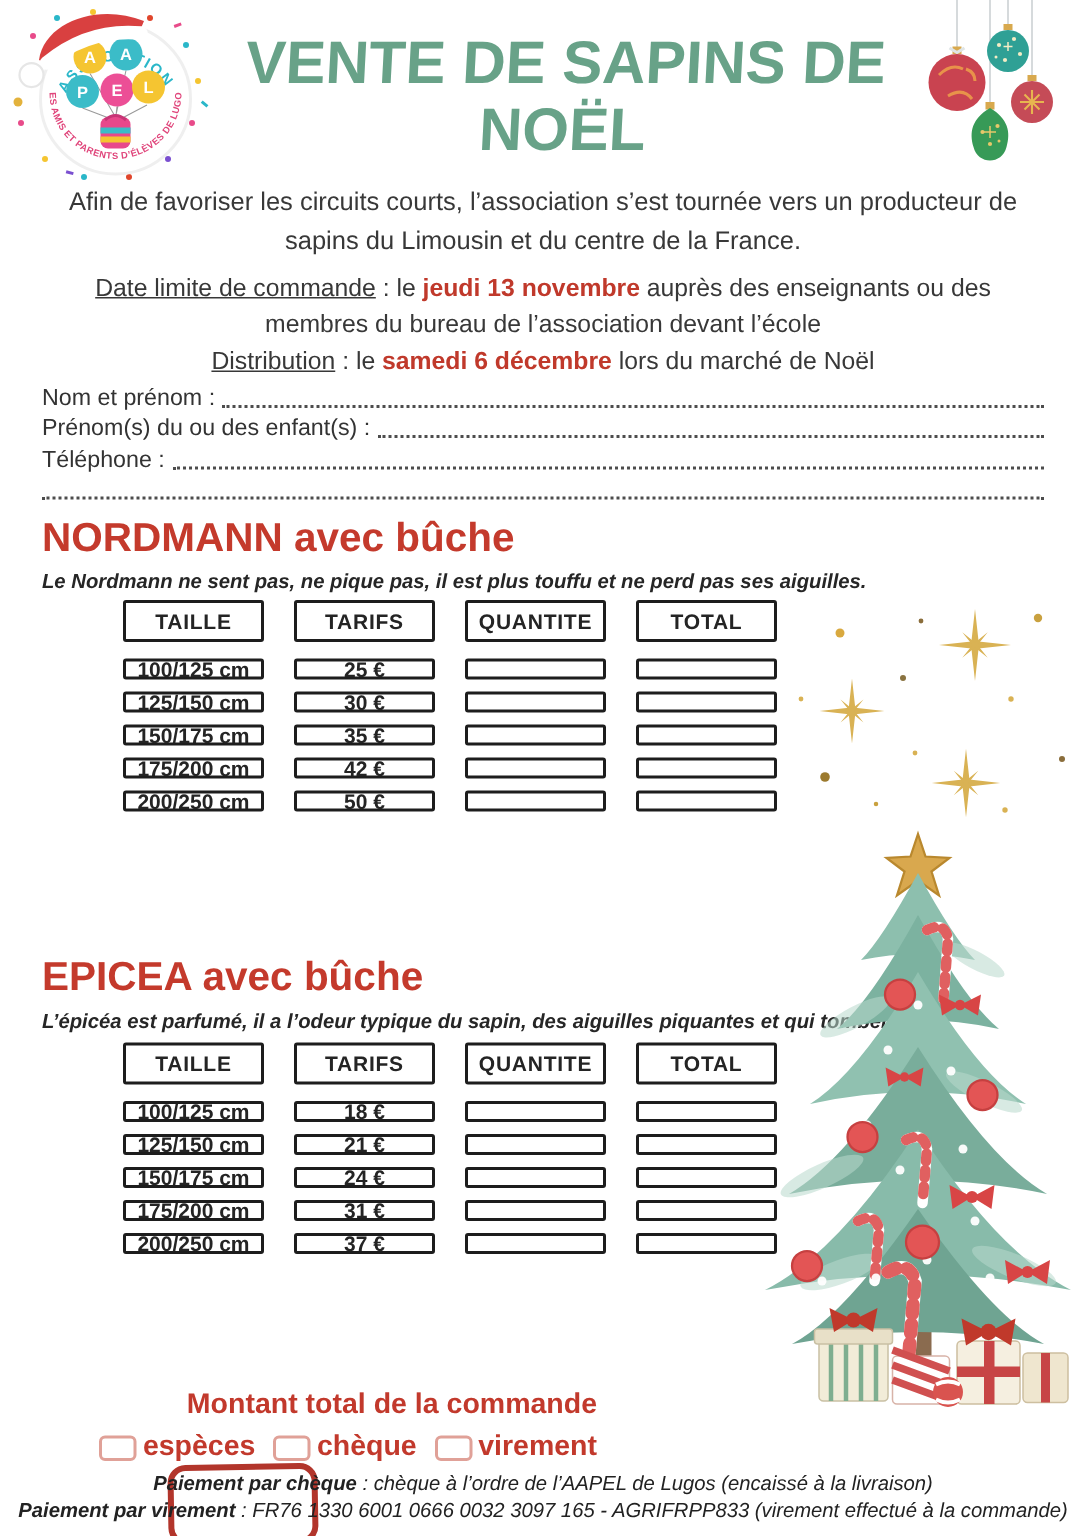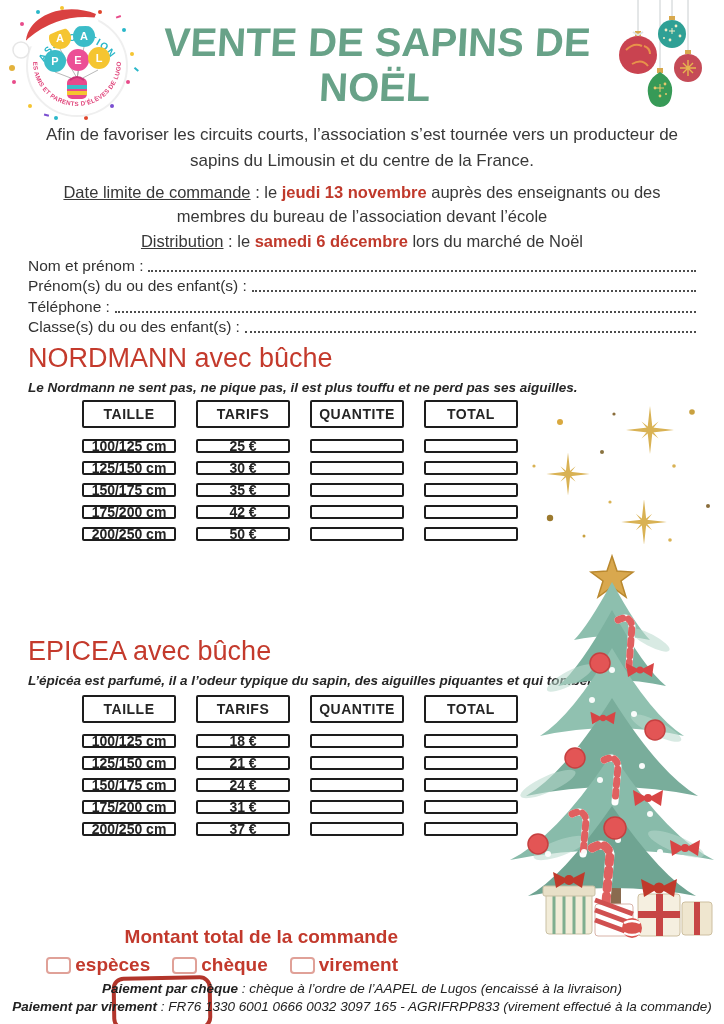--- a/index.html
+++ b/index.html
@@ -23,21 +23,21 @@
   .dates .u{text-decoration:underline;}
   .red-b{color:#c0392b;font-weight:bold;}
 
   
   .fields{position:absolute;left:28px;top:254px;width:668px;font-size:15.5px;color:#333;}
   .field-row{display:flex;align-items:flex-end;height:20.5px;}
   .field-label{white-space:nowrap;padding-right:5px;}
   .field-line{flex:1;border-bottom:2px dotted #4d4d4d;margin-bottom:3px;}
 
   
-  .section-title{position:absolute;left:28px;font-size:27px;font-weight:normal;color:#c43a2c;}
+  .section-title{position:absolute;left:28px;font-size:27px;font-weight:bold;color:#c43a2c;}
   .section-note{position:absolute;left:28px;font-size:13.5px;font-weight:bold;
                 font-style:italic;color:#262626;}
   #sec1-title{top:343px;} #sec1-note{top:380px;}
   #sec2-title{top:636px;} #sec2-note{top:673px;}
 
   
   .price-table{position:absolute;left:82px;width:436px;}
   #table1{top:400px;} #table2{top:695px;}
   .t-row{display:flex;gap:20px;margin-bottom:8px;}
   .t-head{margin-bottom:11px;}
@@ -47,21 +47,21 @@
   .t-head .t-cell{height:28px;letter-spacing:0.5px;}
 
   
   .stars{position:absolute;left:522px;top:392px;width:200px;height:158px;}
   .tree{position:absolute;left:500px;top:548px;width:224px;height:390px;}
 
   
   .total-block{position:absolute;left:96px;top:926px;display:flex;align-items:flex-start;flex-direction:column;}
   .total-texts{width:302px;text-align:right;color:#c2392c;font-weight:bold;}
   .total-label{font-size:19px;margin-bottom:6px;}
-  .options-row{display:flex;justify-content:flex-end;gap:22px;font-size:19px;}
+  .options-row{display:flex;justify-content:flex-end;gap:12px;font-size:19px;}
   .opt{display:flex;align-items:center;gap:4px;}
   .checkbox{display:inline-block;width:21px;height:13px;border:2px solid #e0a198;
             border-radius:4px;background:#fff;}
   .total-box{width:92px;height:46px;border:4px solid #b2352b;border-radius:12px;
              margin-left:16px;transform:rotate(-1deg);background:#fff;}
 
   
   .footer{position:absolute;left:0;top:980px;width:724px;text-align:center;
           font-style:italic;font-size:13.5px;color:#222;line-height:1.32;}
   .footer b{font-weight:bold;}
@@ -186,21 +186,20 @@
     </div>
     <div class="field-row">
       <span class="field-label">Prénom(s) du ou des enfant(s) :</span>
       <span class="field-line"></span>
     </div>
     <div class="field-row">
       <span class="field-label">Téléphone :</span>
       <span class="field-line"></span>
     </div>
     <div class="field-row">
-      <span class="field-label">Classe(s) du ou des enfant(s) :</span>
       <span class="field-line"></span>
     </div>
   </div>
 
   <div class="section-title" id="sec1-title">NORDMANN avec bûche</div>
   <div class="section-note" id="sec1-note">Le Nordmann ne sent pas, ne pique pas, il est plus touffu et ne perd pas ses aiguilles.</div>
   <div class="price-table" id="table1">
     <div class="t-row t-head">
       <div class="t-cell">TAILLE</div>
       <div class="t-cell">TARIFS</div>

